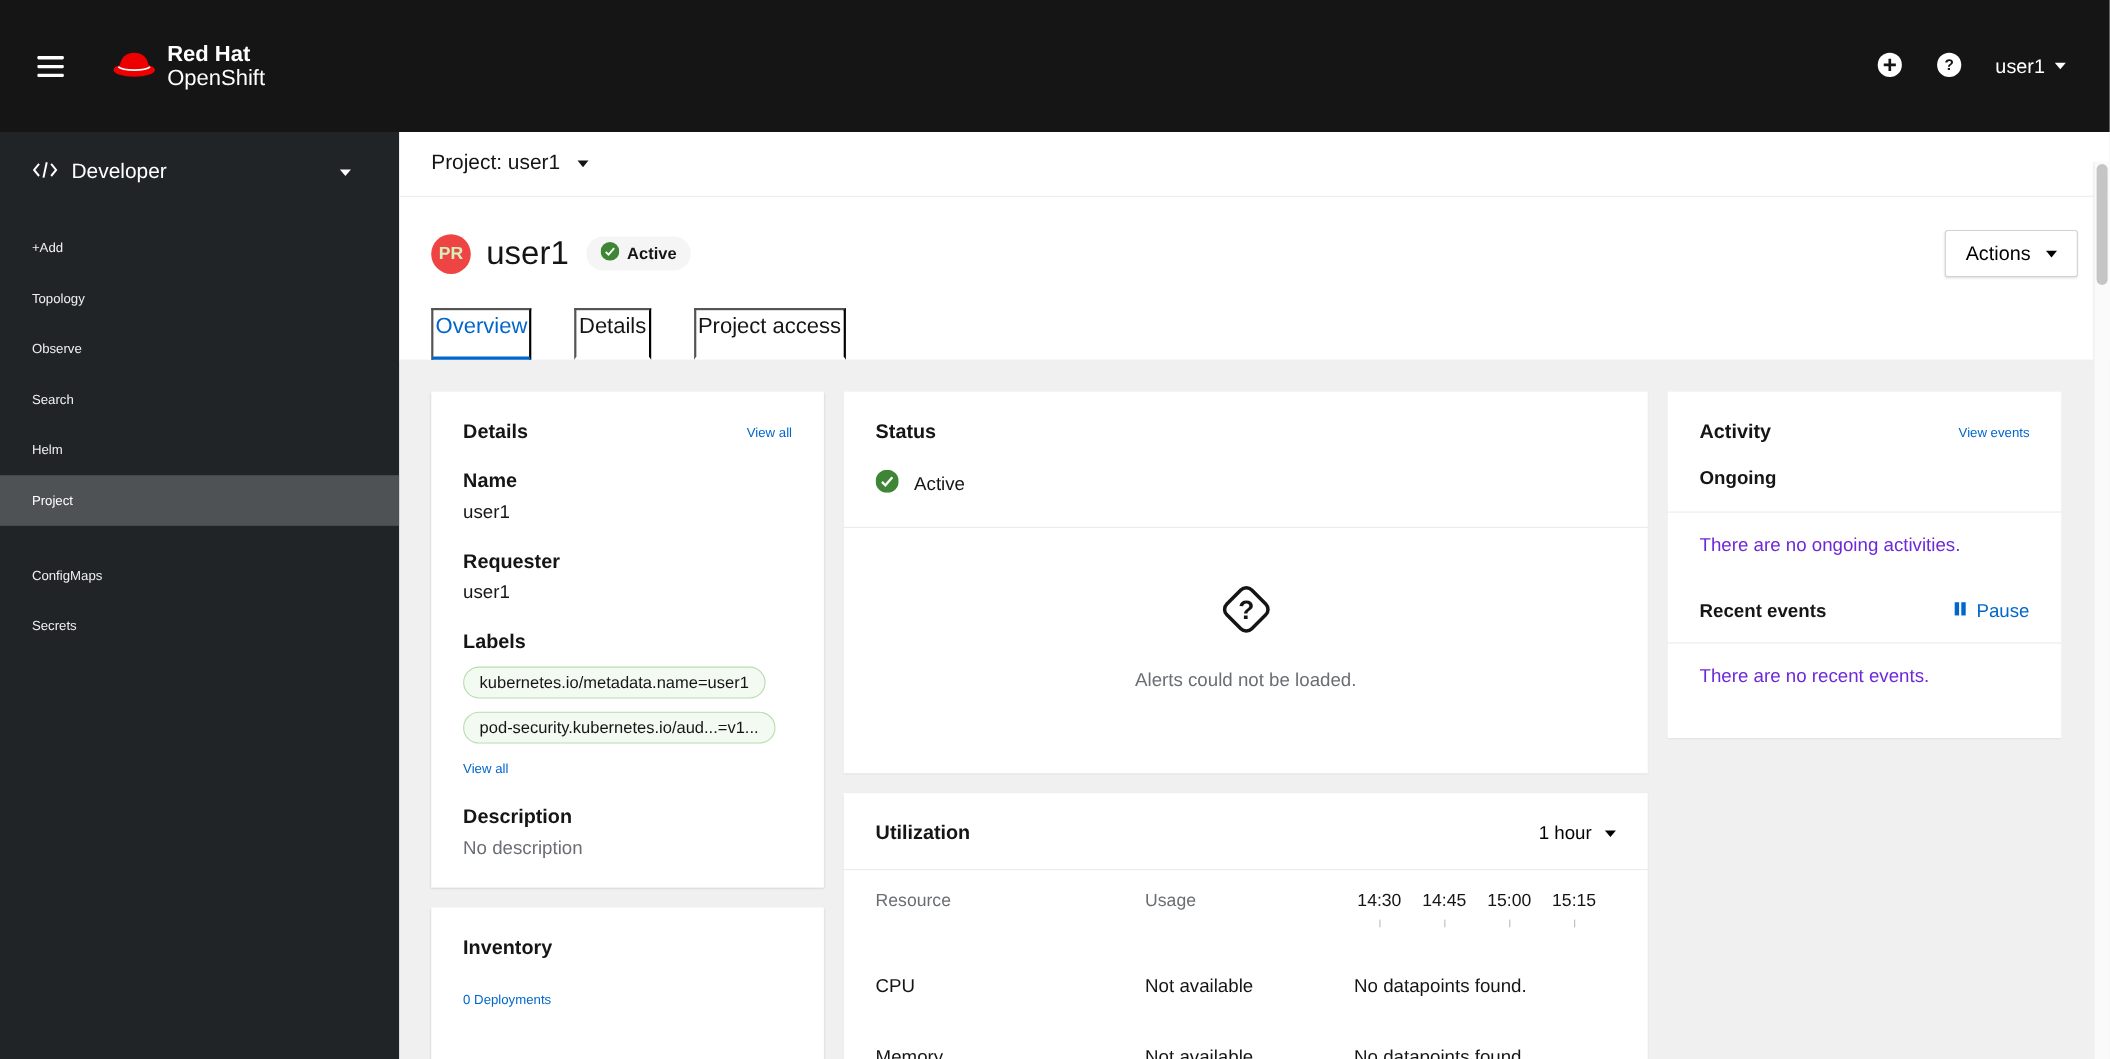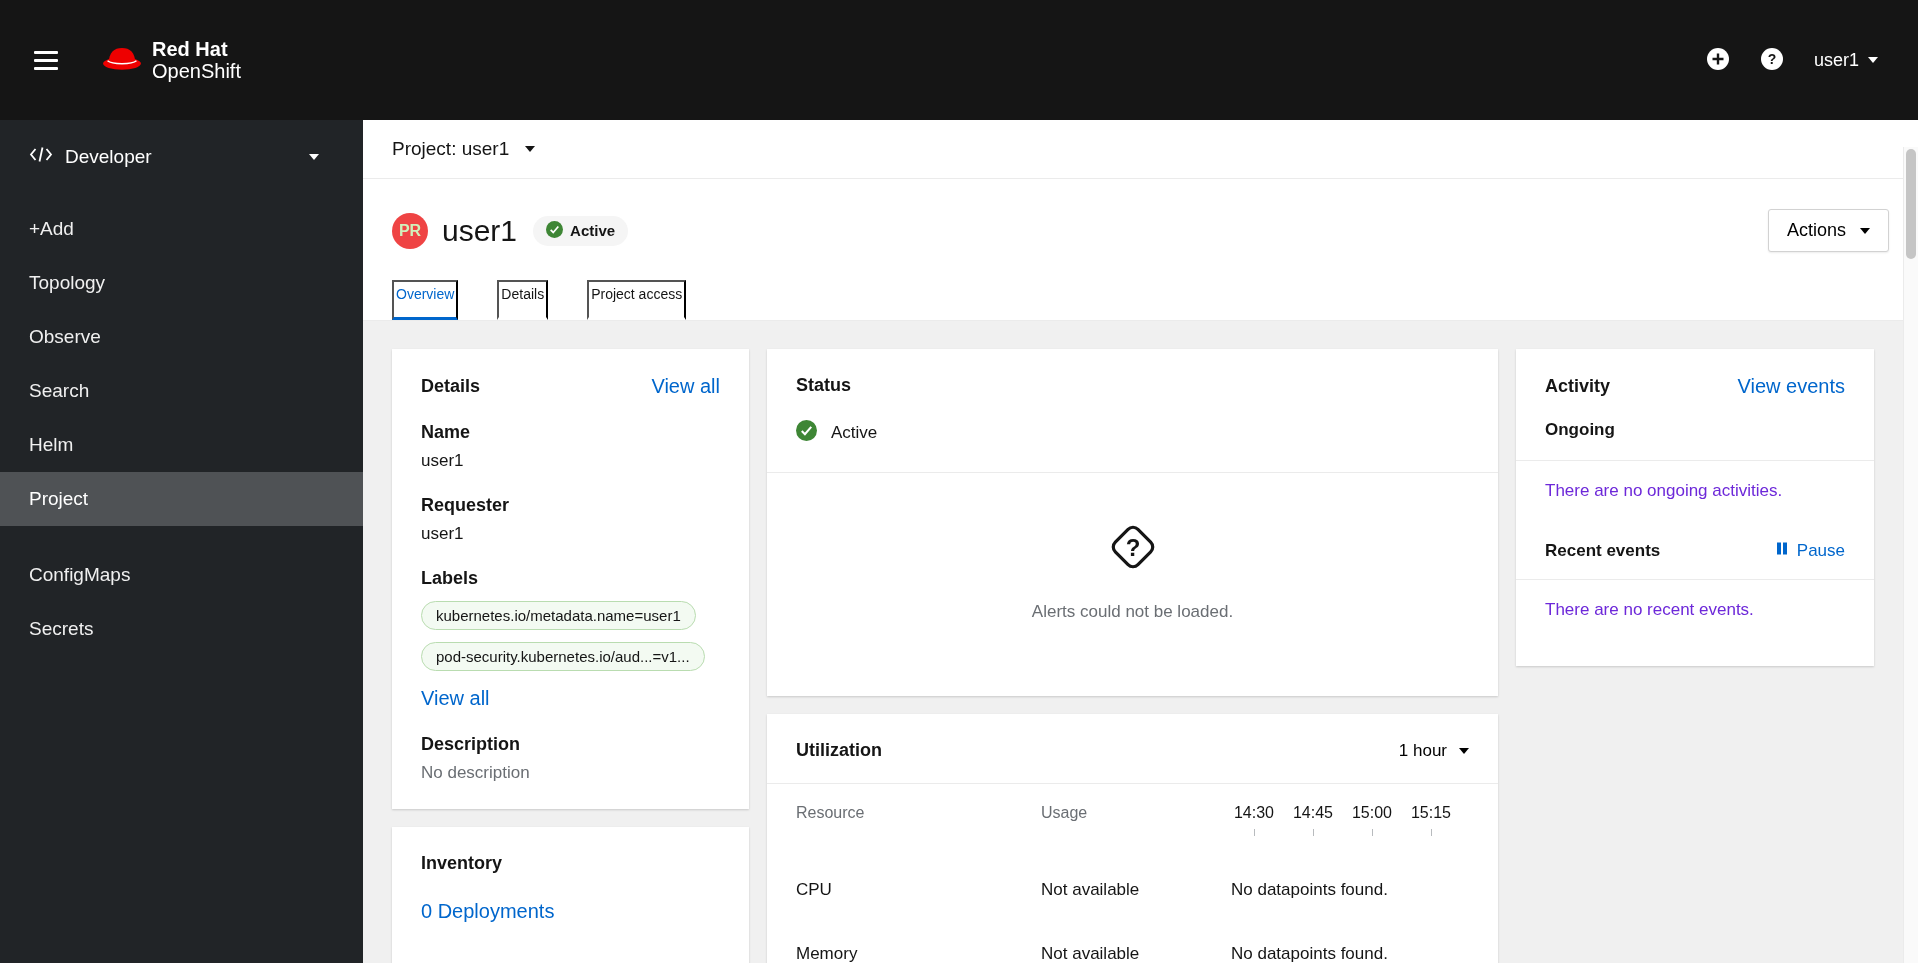--- a/index.html
+++ b/index.html
@@ -20,46 +20,46 @@
   .user-menu { background:none; border:none; cursor:pointer; color:#fff; font-size:18px; display:flex; align-items:center; gap:9px; font-family:inherit; }
   .caret { width:0; height:0; border-left:5px solid transparent; border-right:5px solid transparent; border-top:6px solid currentColor; display:inline-block; }
   .caret.white { border-top-color:#fff; }
   
   .layout { display:flex; height:920px; }
   .sidebar { width:363px; min-width:363px; background:#212427; color:#fff; }
   .perspective { display:flex; align-items:center; gap:12px; padding:26px 44px 24px 29px; cursor:pointer; }
   .perspective-label { font-size:19px; color:#fff; }
   .perspective .caret { margin-left:auto; border-top-color:#fff; }
   .nav-list { list-style:none; padding-top:10px; }
-  .nav-item { padding:16px 29px; font-size:19px; color:#f0f0f0; cursor:pointer; }
+  .nav-item { padding:16px 29px; font-size:12px; color:#f0f0f0; cursor:pointer; }
   .nav-item.group-start { margin-top:22px; }
   .nav-item.active { background:#4f5255; color:#fff; }
   
   .main { flex:1; display:flex; flex-direction:column; background:#f0f0f0; overflow:hidden; }
   .project-bar { background:#fff; height:59px; display:flex; align-items:center; gap:16px; padding:0 29px; border-bottom:1px solid #ebebeb; font-size:19px; }
   .project-bar .caret { border-top-color:#151515; }
   .page-header { background:#fff; padding:30px 29px 0 29px; border-bottom:1px solid #ebebeb; }
   .title-row { display:flex; align-items:center; }
   .pr-badge { width:36px; height:36px; border-radius:50%; background:#ef4444; color:#d1f1bb; font-size:16px; font-weight:bold; display:flex; align-items:center; justify-content:center; }
   .page-title { font-size:30px; font-weight:400; margin-left:14px; }
   .status-pill { margin-left:16px; display:flex; align-items:center; gap:7px; background:#f5f5f5; border-radius:30px; padding:5px 13px; font-size:15px; font-weight:bold; }
   .actions-btn { margin-left:auto; background:#fff; border:1px solid #d2d2d2; border-radius:3px; padding:10px 18px; font-size:18px; font-family:inherit; display:flex; align-items:center; gap:14px; cursor:pointer; box-shadow:0 1px 2px rgba(3,3,3,.08); }
   .tabs { display:flex; gap:39px; margin-top:28px; }
-  .tab { padding:4px 2px 15px 2px; font-size:14px; cursor:pointer; border-bottom:3px solid transparent; color:#151515; background:none; font-family:inherit; }
+  .tab { padding:4px 2px 15px 2px; font-size:20px; cursor:pointer; border-bottom:3px solid transparent; color:#151515; background:none; font-family:inherit; }
   .tab.active { color:#0066cc; border-bottom-color:#0066cc; }
   
   .content { flex:1; display:flex; gap:18px; padding:28px 29px; overflow:hidden; }
   .col { display:flex; flex-direction:column; gap:18px; }
   .col-left { width:357px; min-width:357px; }
   .col-mid { width:731px; min-width:731px; }
   .col-right { width:358px; min-width:358px; }
   .card { background:#fff; box-shadow:0 1px 2px rgba(3,3,3,.16); padding:26px 29px; }
   .card-head { display:flex; align-items:center; }
   .card-title { font-size:18px; font-weight:bold; }
-  .link { color:#0066cc; font-size:20px; text-decoration:none; cursor:pointer; background:none; border:none; font-family:inherit; padding:0; }
+  .link { color:#0066cc; font-size:12px; text-decoration:none; cursor:pointer; background:none; border:none; font-family:inherit; padding:0; }
   .card-head .link { margin-left:auto; }
   .divider { height:1px; background:#ebebeb; margin:0 -29px; }
   
   .field-label { font-weight:bold; font-size:18px; margin-top:24px; }
   .field-value { margin-top:8px; font-size:17px; }
   .label-pill { display:block; width:fit-content; max-width:100%; margin-top:12px; padding:5px 14px; border:1px solid #b9dcb0; background:#f3faf2; border-radius:16px; font-size:15px; white-space:nowrap; overflow:hidden; text-overflow:ellipsis; cursor:pointer; }
   .labels-viewall { margin-top:16px; display:inline-block; }
   .muted { color:#6a6e73; }
   
   .status-row { display:flex; align-items:center; gap:14px; margin-top:24px; margin-bottom:26px; font-size:17px; }

